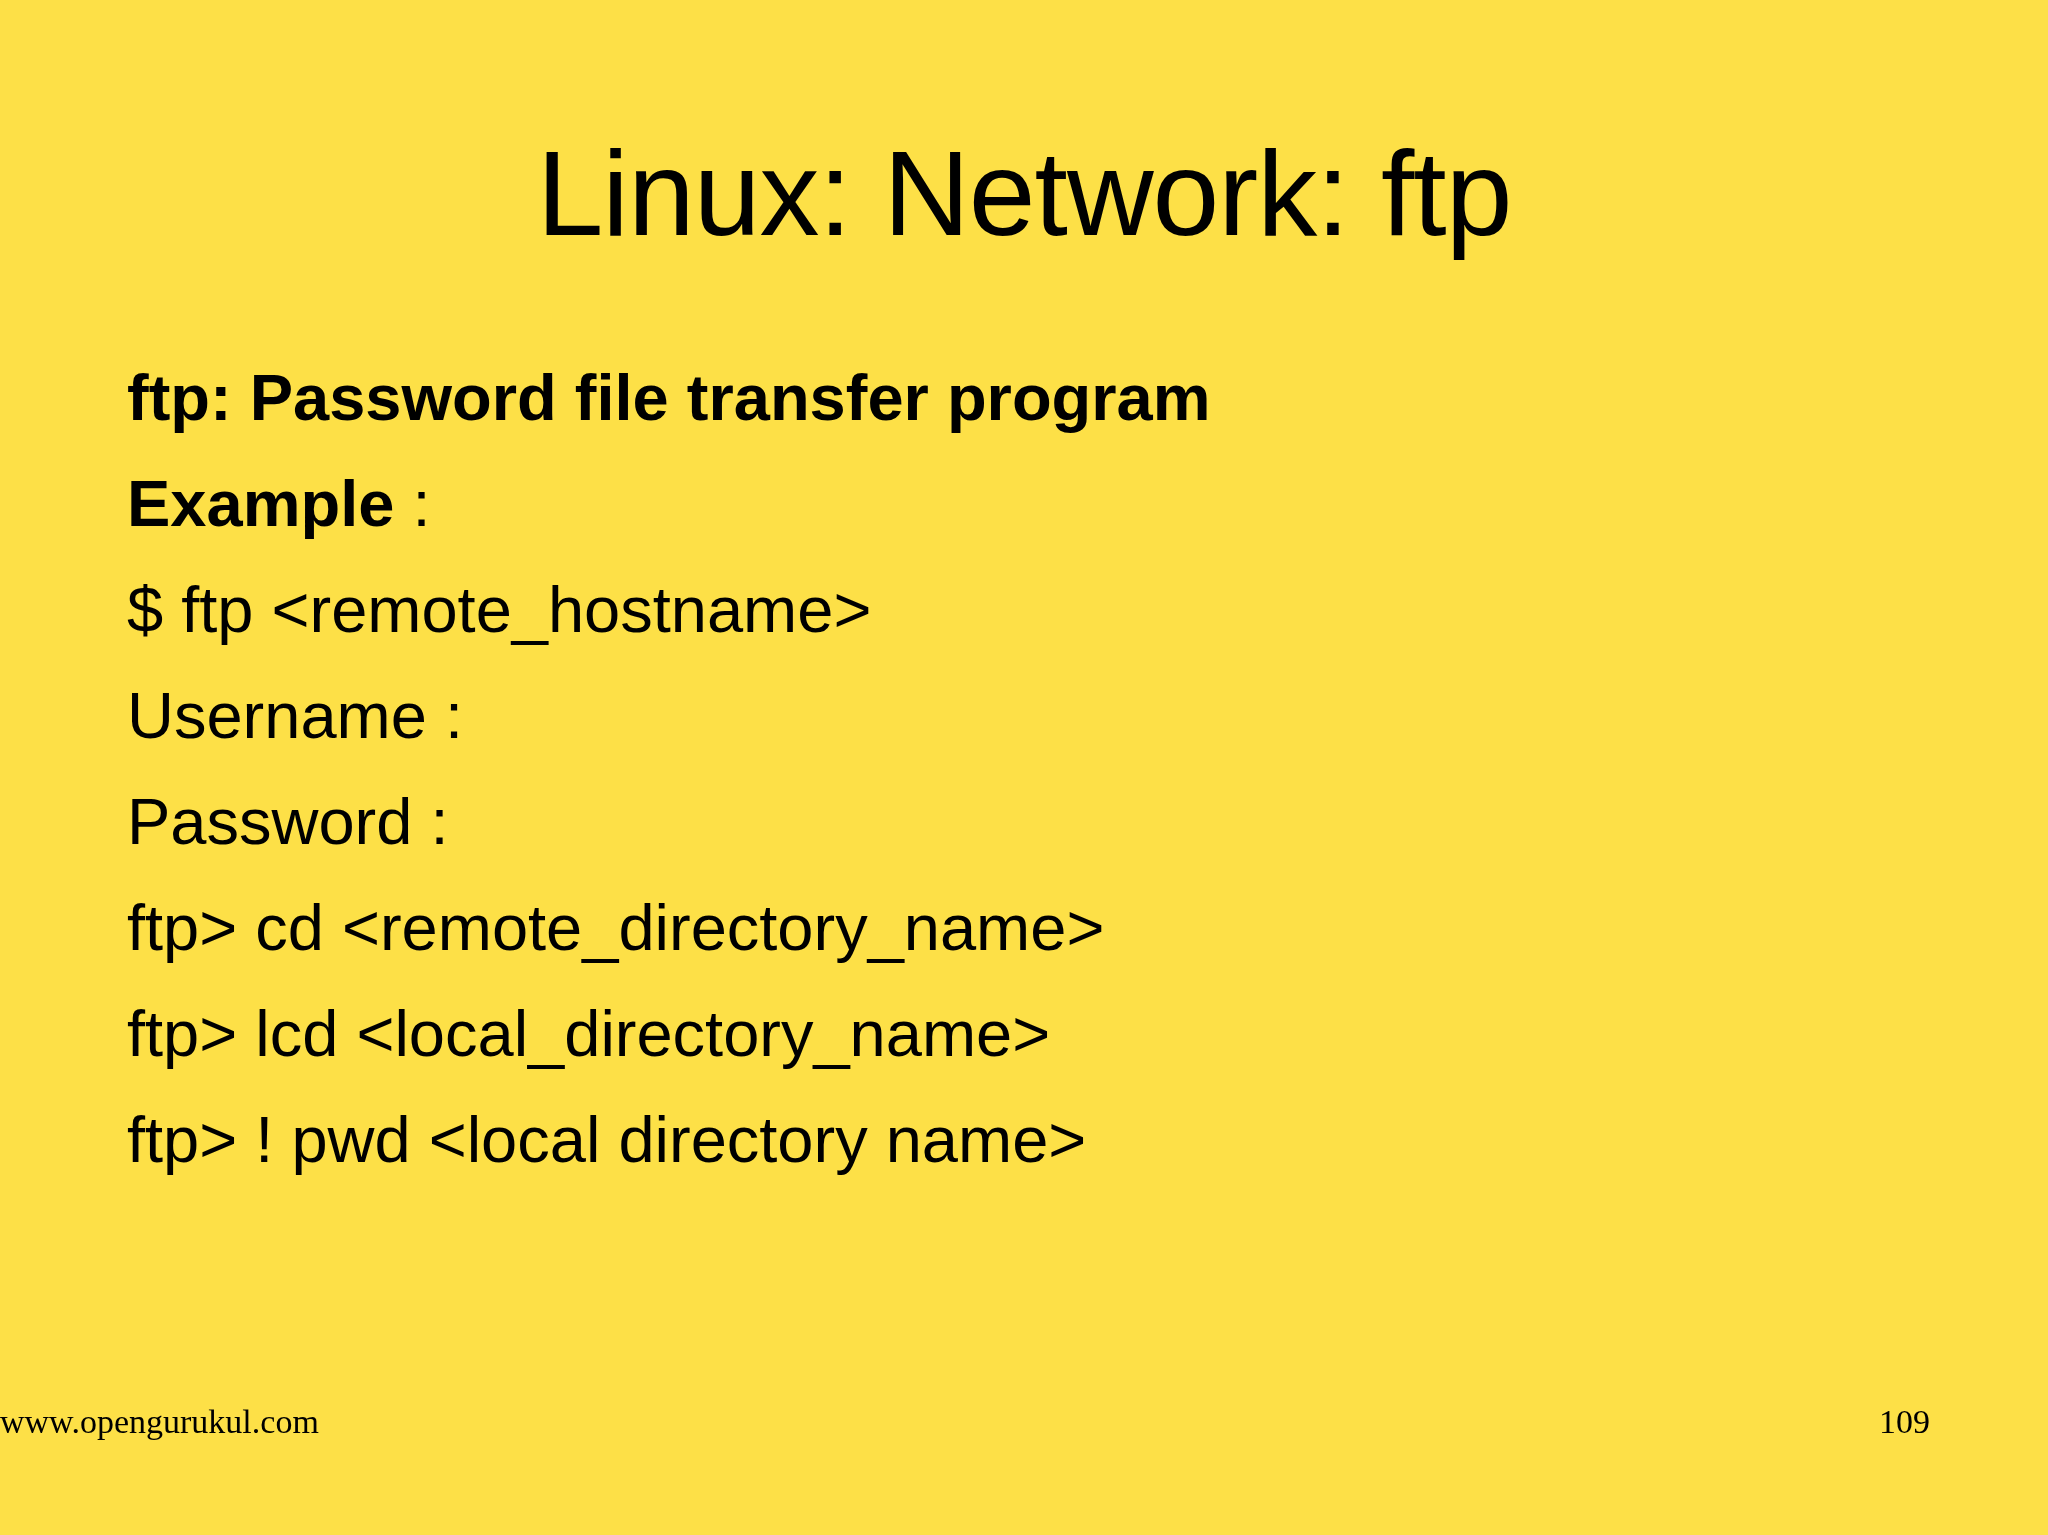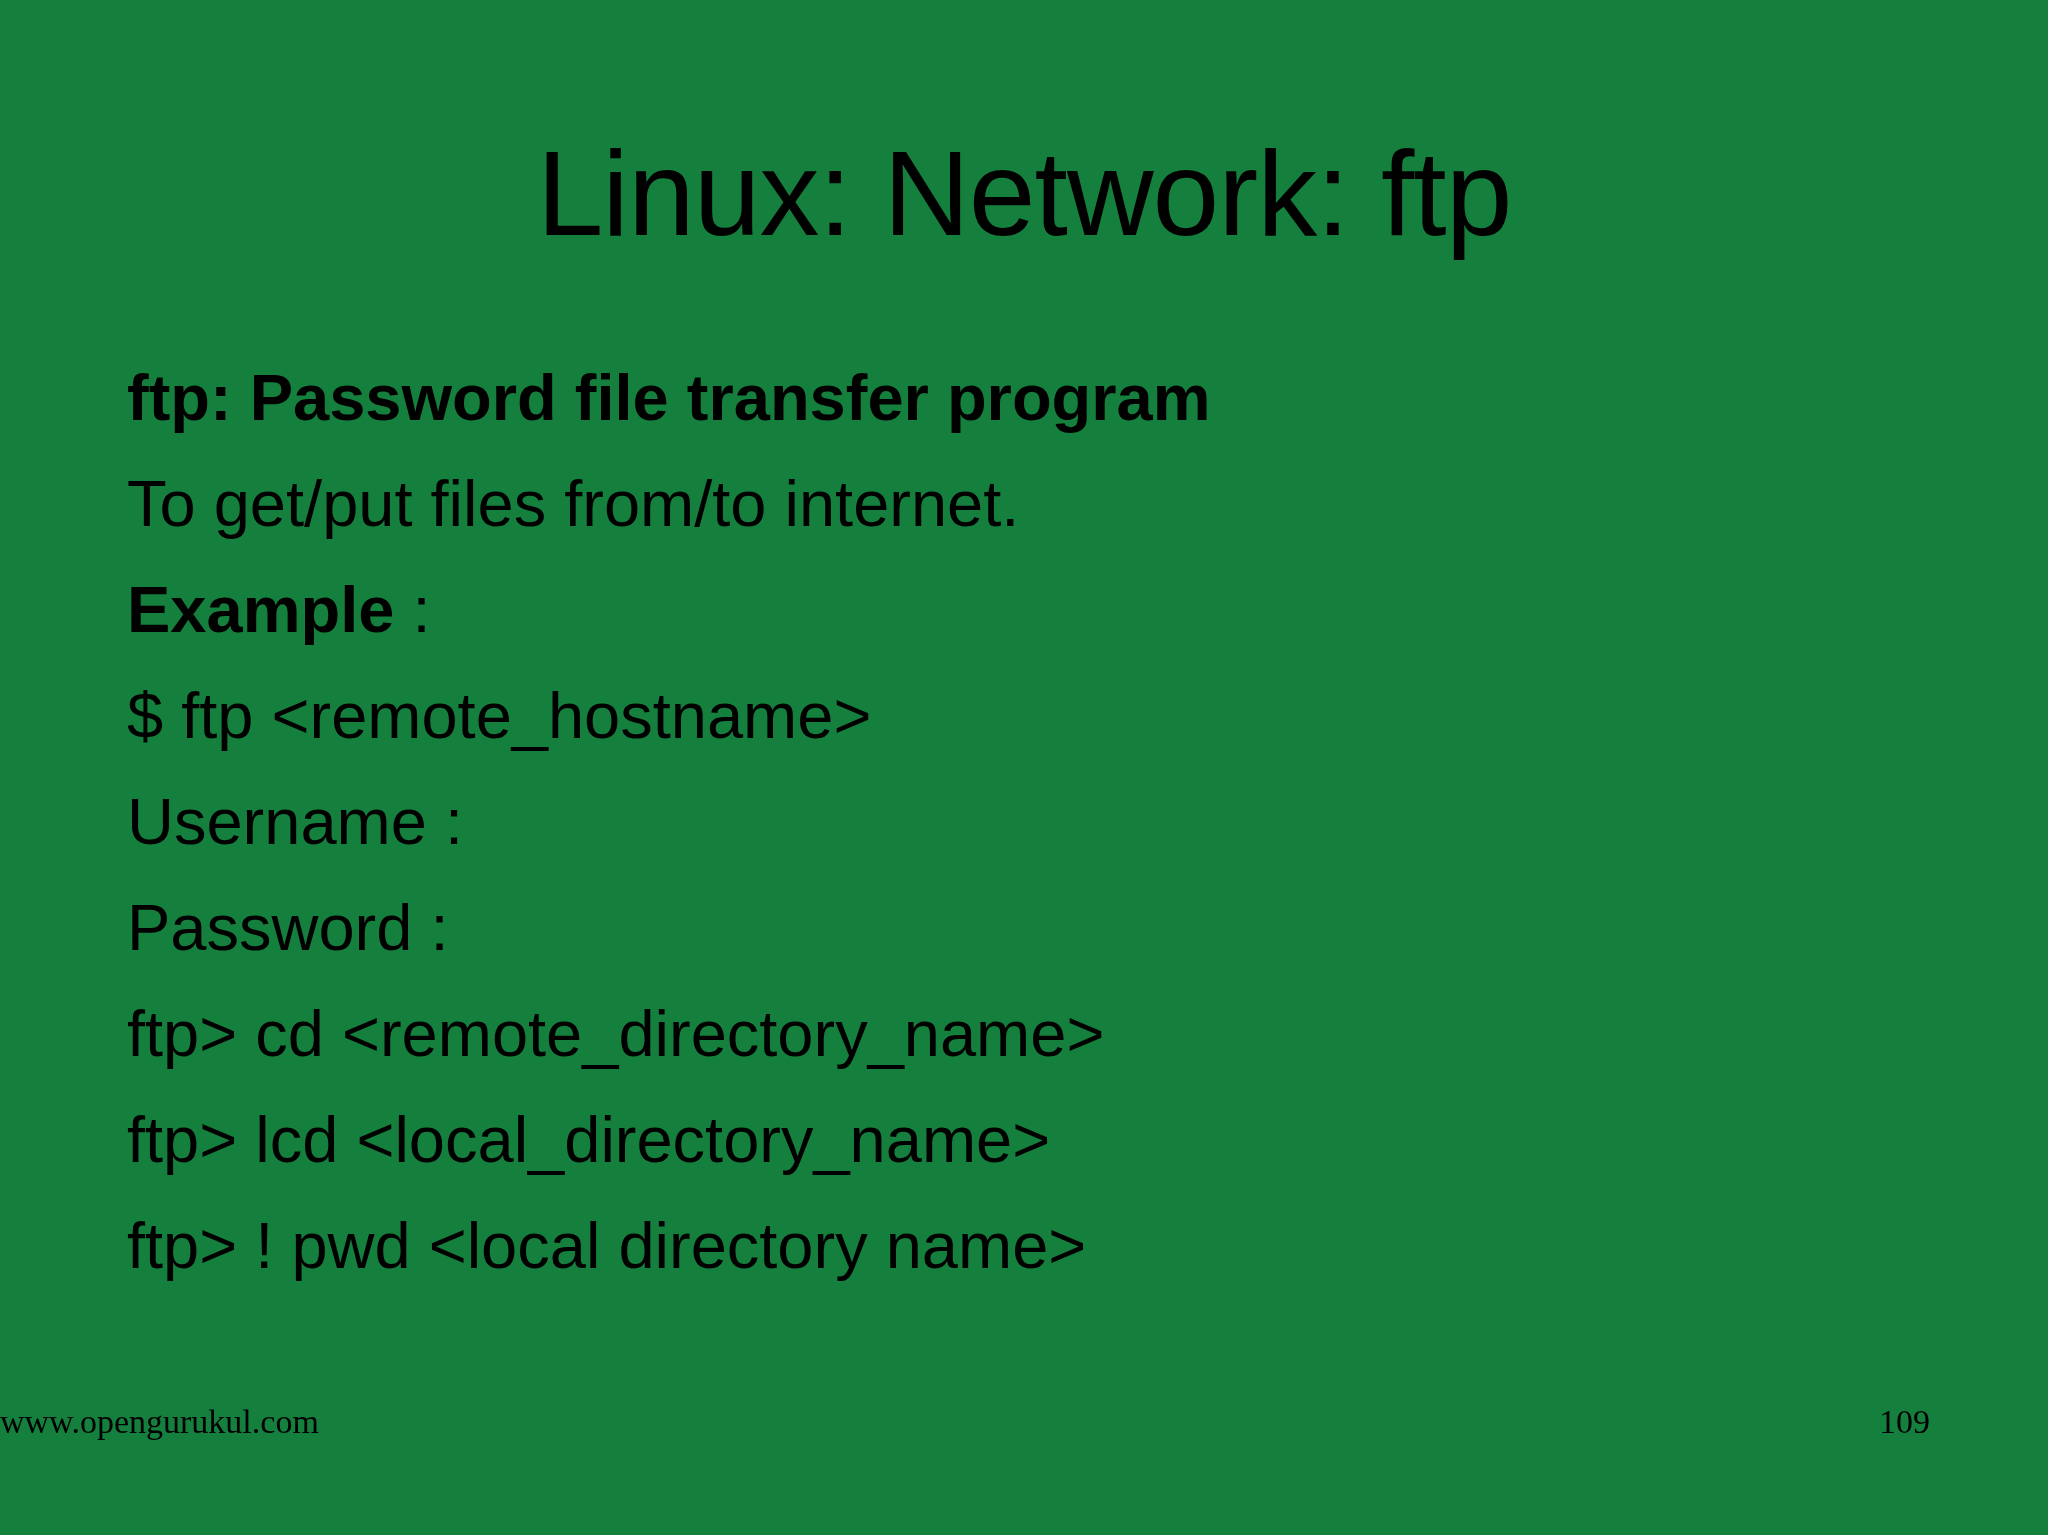--- a/index.html
+++ b/index.html
@@ -8,21 +8,21 @@
     width: 2048px;
     height: 1535px;
     background: #ffffff;
     overflow: hidden;
     font-family: "Liberation Sans", sans-serif;
   }
   .slide {
     position: relative;
     width: 2048px;
     height: 1535px;
-    background: #15803d;
+    background: #fde047;
     color: #000000;
   }
   .title {
     position: absolute;
     top: 121px;
     left: 0;
     width: 100%;
     text-align: center;
     font-size: 120px;
     font-weight: 400;
@@ -65,21 +65,20 @@
   }
 </style>
 </head>
 <body>
 
 <div class="slide">
   <div class="title">Linux: Network: ftp</div>
 
   <div class="body" id="slide-body">
       <div class="line"><span class="b">ftp: Password file transfer program</span></div>
-      <div class="line"><span>To get/put files from/to internet.</span></div>
       <div class="line"><span class="b">Example</span><span> :</span></div>
       <div class="line"><span>$ ftp &lt;remote_hostname&gt;</span></div>
       <div class="line"><span>Username :</span></div>
       <div class="line"><span>Password :</span></div>
       <div class="line"><span>ftp&gt; cd &lt;remote_directory_name&gt;</span></div>
       <div class="line"><span>ftp&gt; lcd &lt;local_directory_name&gt;</span></div>
       <div class="line"><span>ftp&gt; ! pwd &lt;local directory name&gt;</span></div>
     </div>
 
   <div class="footer">

